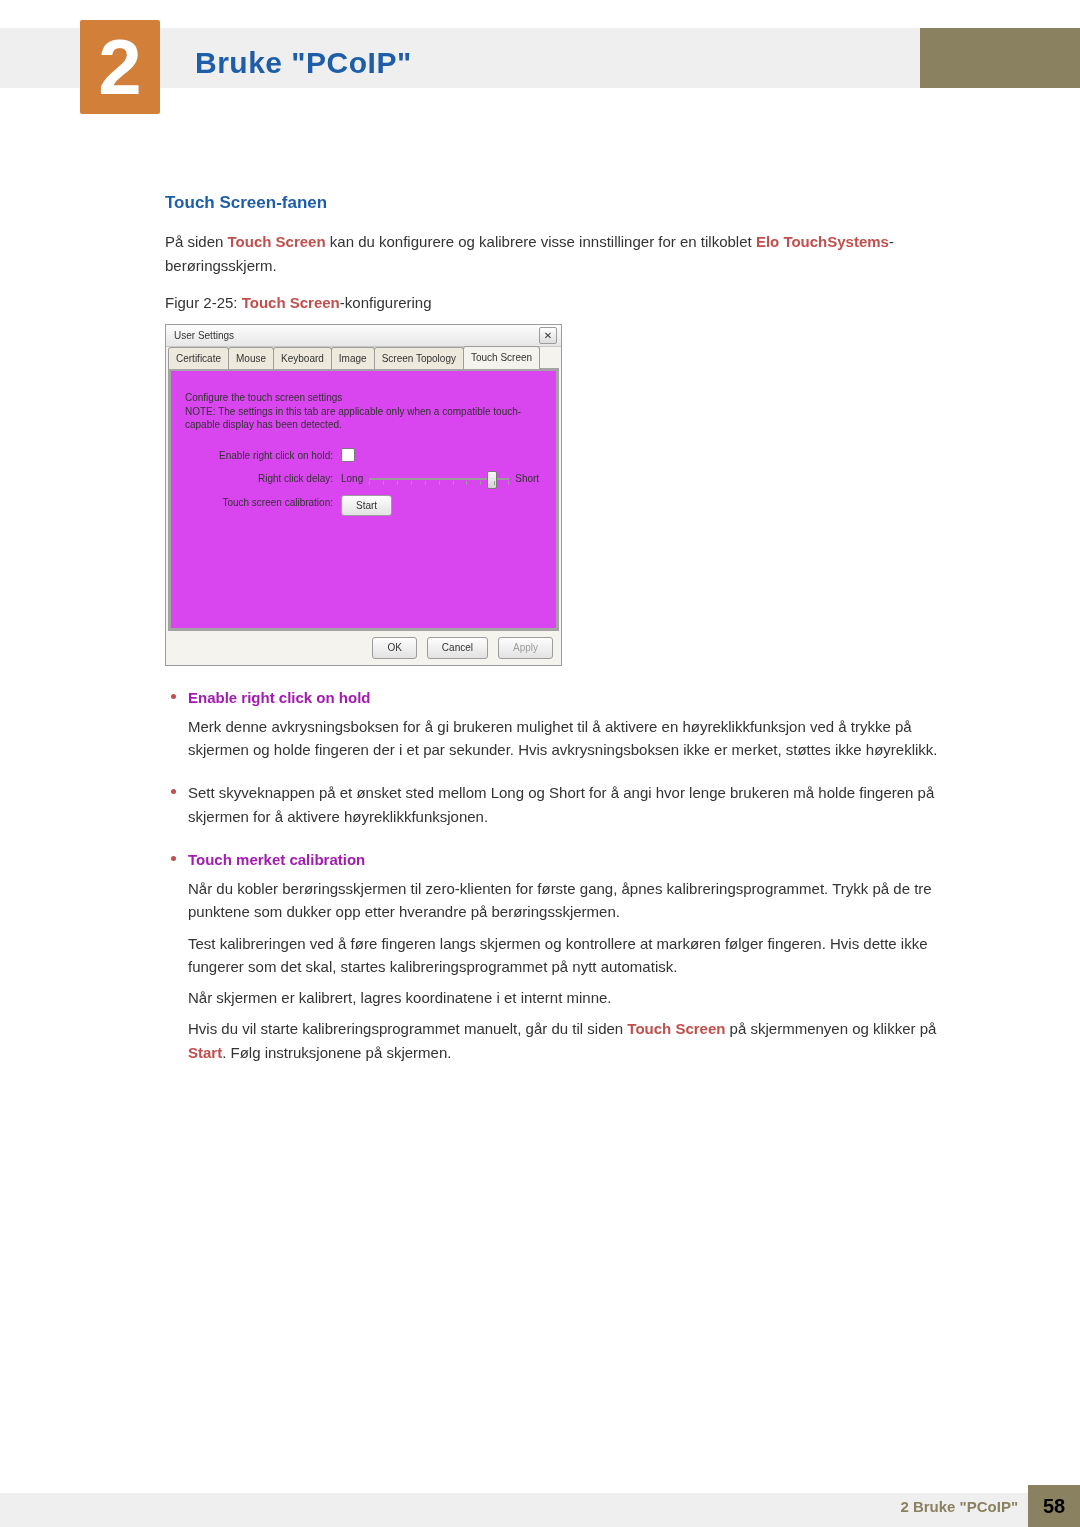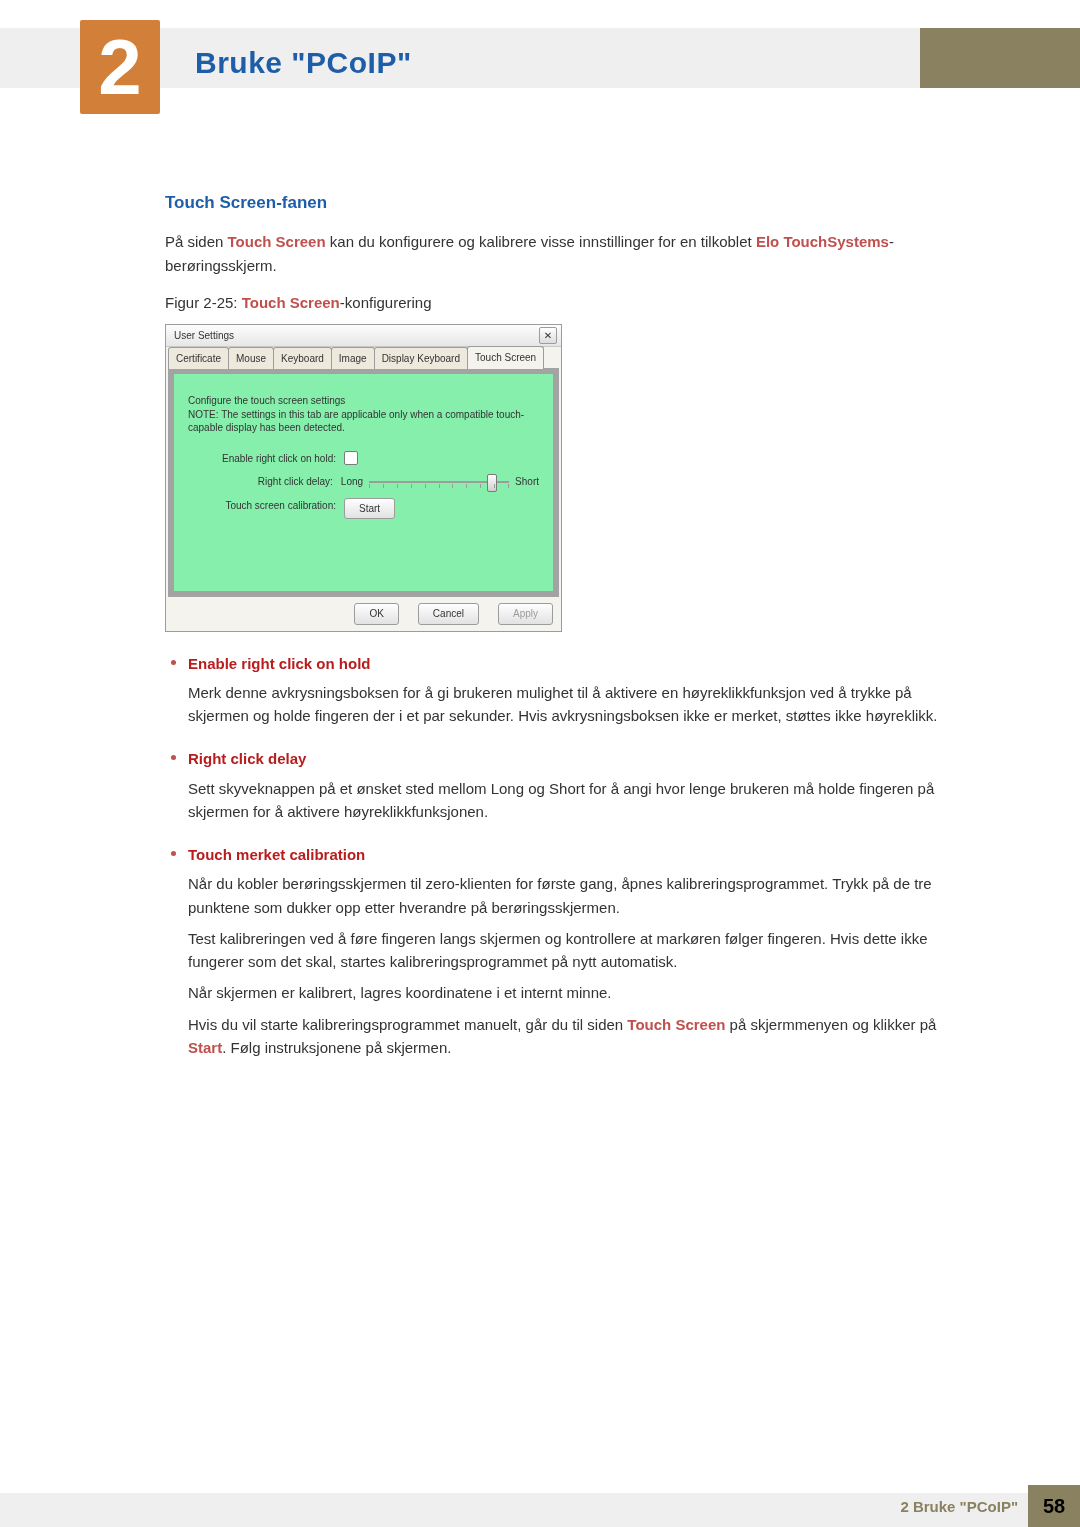--- a/index.html
+++ b/index.html
@@ -18,39 +18,39 @@
   .note-icon::after{content:"";position:absolute;right:3px;bottom:3px;width:12px;height:12px;border:2px solid #5b8cc0;border-left:none;border-top:none;transform:rotate(-45deg);border-radius:2px}
   .note-icon::before{content:"";position:absolute;right:8px;bottom:8px;width:10px;height:2px;background:#5b8cc0;transform:rotate(45deg)}
   .figure-label{margin:14px 0 10px}
   .dlg{width:395px;border:1px solid #9c9c9c;font-family:Liberation Sans, sans-serif;font-size:10px;color:#333;margin-bottom:20px}
   .dlg-titlebar{display:flex;align-items:center;justify-content:space-between;background:linear-gradient(#fdfdfd,#e6e6e6);padding:2px 4px 2px 8px;border-bottom:1px solid #c8c8c8}
   .dlg-x{width:16px;height:15px;border:1px solid #9c9c9c;background:linear-gradient(#fff,#ddd);border-radius:2px;display:flex;align-items:center;justify-content:center;font-size:10px;line-height:1}
   .dlg-body{background:#f4f3ee;padding:2px 2px 6px}
   .tabs{display:flex;gap:0;height:20px;align-items:flex-end}
   .tab{padding:3px 7px;border:1px solid #9c9c9c;border-bottom:none;background:#ede9dc;border-radius:3px 3px 0 0;margin-right:-1px;font-size:10px}
   .tab.active{background:#f4f3ee;position:relative;z-index:2;padding-bottom:4px}
-  .tab-panel{border:6px solid #a3a3a3;background:#86efac;padding:20px 14px 64px;margin-top:-1px}
+  .tab-panel{border:3px solid #a3a3a3;background:#d946ef;padding:20px 14px 104px;margin-top:-1px}
   .small{font-size:10px;line-height:1.35}
   .form-grid{margin-top:16px}
   .form-row{display:flex;align-items:flex-start;margin-bottom:8px}
   .form-label{width:148px;text-align:right;padding-right:8px;font-size:10px}
   .chk{width:12px;height:12px;border:1px solid #7a7a7a;background:#fff;border-radius:2px}
   .slider-wrap{display:flex;align-items:center;gap:6px;font-size:10px}
   .slider-track{width:140px;height:2px;background:#9c9c9c;position:relative}
   .slider-ticks{position:absolute;left:0;right:0;top:3px;display:flex;justify-content:space-between}
   .slider-ticks i{width:1px;height:4px;background:#9c9c9c;display:block}
   .slider-thumb{position:absolute;top:-7px;left:118px;width:8px;height:16px;background:linear-gradient(#fefefe,#cfcfcf);border:1px solid #7a7a7a;border-radius:2px}
   .btn{border:1px solid #9c9c9c;background:linear-gradient(#fefefe,#e2e2e2);padding:2px 14px;border-radius:3px;font-size:10px}
-  .dlg-footer{display:flex;justify-content:flex-end;gap:19px;padding:6px 6px 0}
+  .dlg-footer{display:flex;justify-content:flex-end;gap:10px;padding:6px 6px 0}
   .btn.disabled{color:#9c9c9c}
   .bullet-list{margin-top:10px}
   .bullet-item{display:flex;margin:12px 0 2px}
   .dot{width:5px;height:5px;border-radius:50%;background:#c0504d;margin:8px 12px 0 6px;flex-shrink:0}
   .bullet-body{flex:1}
-  .bullet-heading{color:#b91c1c;font-weight:700;margin-bottom:6px}
+  .bullet-heading{color:#a21caf;font-weight:700;margin-bottom:6px}
   .footer{position:absolute;left:0;right:0;bottom:0;height:34px}
   .footer-grey{position:absolute;left:0;right:0;bottom:0;height:34px;background:#efefef}
   .footer-num{position:absolute;right:0;bottom:0;width:52px;height:42px;background:#8a8160;color:#000000;display:flex;align-items:center;justify-content:center;font-weight:700;font-size:20px}
   .footer-label{position:absolute;right:62px;bottom:9px;color:#8a8160;font-weight:700;font-size:15px}
 </style>
 </head>
 <body>
 
 <div class="page">
   <div class="top-band">
@@ -79,21 +79,21 @@
         <div class="dlg-x">
             <span>✕</span>
           </div>
       </div>
       <div class="dlg-body">
         <div class="tabs">
           <div class="tab">Certificate</div>
           <div class="tab">Mouse</div>
           <div class="tab">Keyboard</div>
           <div class="tab">Image</div>
-          <div class="tab">Display Keyboard</div>
+          <div class="tab">Screen Topology</div>
           <div class="tab active">Touch Screen</div>
         </div>
         <div class="tab-panel">
           <div class="small">Configure the touch screen settings</div>
           <div class="small">NOTE: The settings in this tab are applicable only when a compatible touch-capable display has been detected.</div>
           <div class="form-grid">
             <div class="form-row">
               <div class="form-label">Enable right click on hold:</div>
               <div class="chk"></div>
             </div>
@@ -140,21 +140,20 @@
       <div class="bullet-item">
         <div class="dot"></div>
         <div class="bullet-body">
           <div class="bullet-heading">Enable right click on hold</div>
           <p class="p">Merk denne avkrysningsboksen for å gi brukeren mulighet til å aktivere en høyreklikkfunksjon ved å trykke på skjermen og holde fingeren der i et par sekunder. Hvis avkrysningsboksen ikke er merket, støttes ikke høyreklikk.</p>
         </div>
       </div>
       <div class="bullet-item">
         <div class="dot"></div>
         <div class="bullet-body">
-          <div class="bullet-heading">Right click delay</div>
           <p class="p">Sett skyveknappen på et ønsket sted mellom Long og Short for å angi hvor lenge brukeren må holde fingeren på skjermen for å aktivere høyreklikkfunksjonen.</p>
         </div>
       </div>
       <div class="bullet-item">
         <div class="dot"></div>
         <div class="bullet-body">
           <div class="bullet-heading">Touch merket calibration</div>
           <p class="p">Når du kobler berøringsskjermen til zero-klienten for første gang, åpnes kalibreringsprogrammet. Trykk på de tre punktene som dukker opp etter hverandre på berøringsskjermen.</p>
           <p class="p">Test kalibreringen ved å føre fingeren langs skjermen og kontrollere at markøren følger fingeren. Hvis dette ikke fungerer som det skal, startes kalibreringsprogrammet på nytt automatisk.</p>
           <p class="p">Når skjermen er kalibrert, lagres koordinatene i et internt minne.</p>

